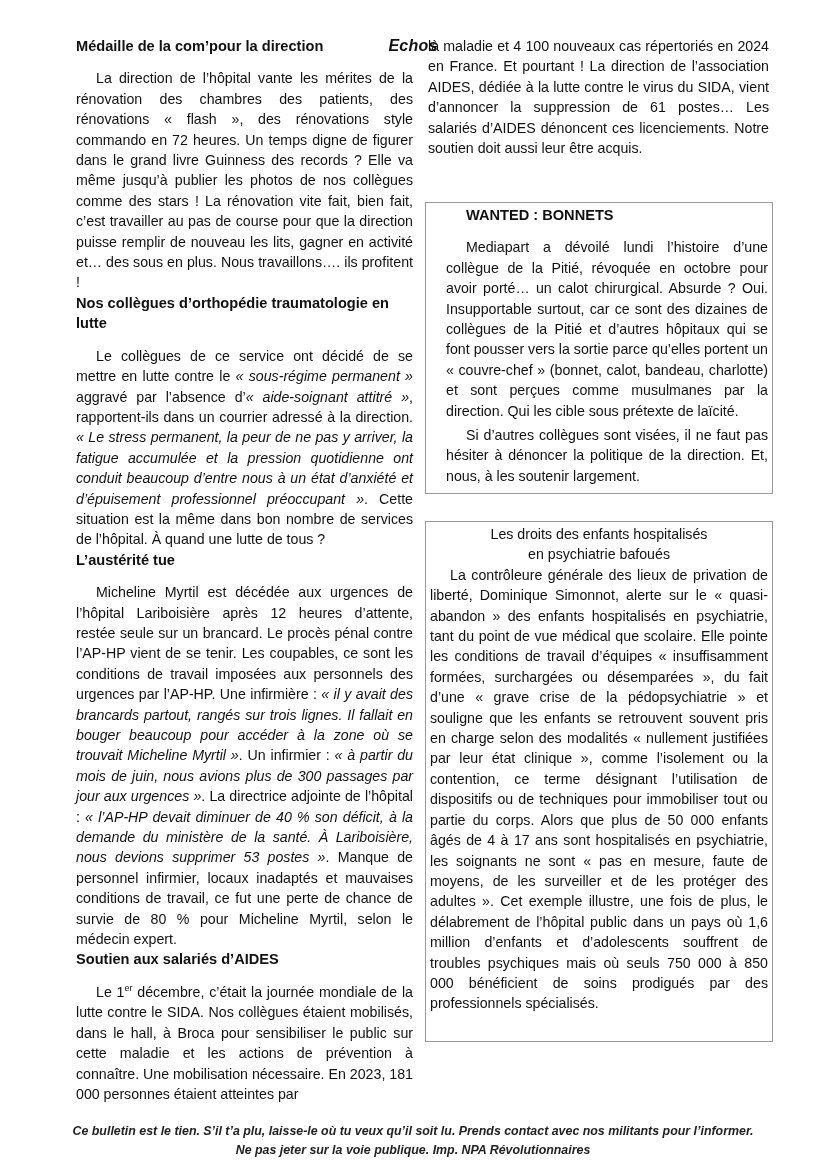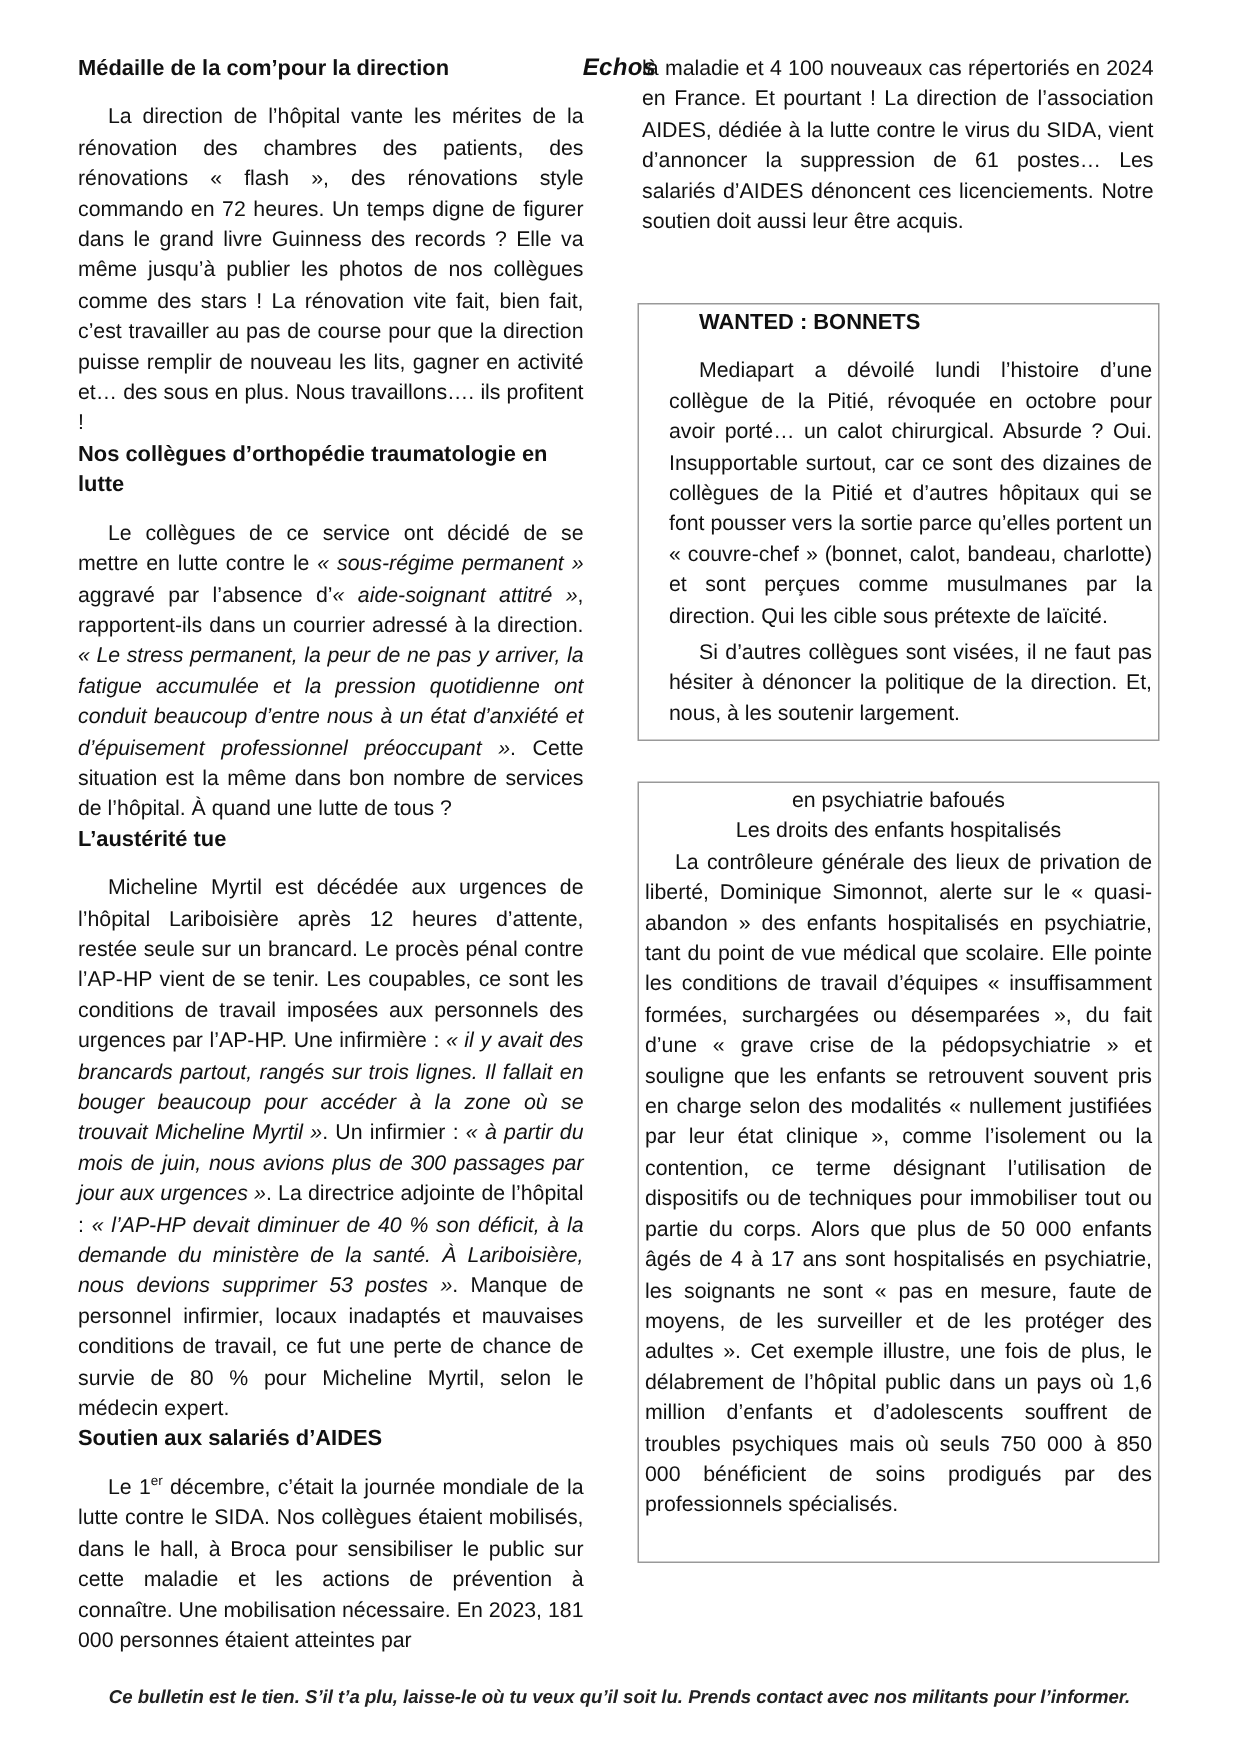--- a/index.html
+++ b/index.html
@@ -9,21 +9,21 @@
   }
   .page-header {
     position: absolute; top: 13px; left: 0; width: 826px; text-align: center;
     font-family: "Liberation Sans", sans-serif; font-weight: bold; font-style: italic;
     font-size: 16px; letter-spacing: 0.2px; margin-top: 24px;
   }
   .col {
     position: absolute; top: 36px;
     font-family: "Liberation Sans", sans-serif; font-size: 14.2px; line-height: 20.4px;
   }
-  .col-left { left: 52px; width: 337px; }
+  .col-left { left: 76px; width: 337px; }
   .col-right { left: 428px; width: 341px; }
   h2 {
     font-family: "Liberation Sans", sans-serif; font-size: 14.6px; font-weight: bold;
     margin: 0 0 1px 0; line-height: 20.4px;
   }
   p { margin: 0; text-align: justify; text-indent: 20px; }
   p.noindent { text-indent: 0; }
   h2 + p { margin-top: 12px; }
   .col-left p { hyphens: manual; }
   i { font-style: italic; }
@@ -77,21 +77,22 @@
 </div>
 
 <div class="box box-wanted">
   <h2>WANTED : BONNETS</h2>
   <p>Mediapart a dévoilé lundi l’histoire d’une collègue de la Pitié, révoquée en octobre pour avoir porté… un calot chirurgical. Absurde ? Oui. Insupportable surtout, car ce sont des dizaines de collègues de la Pitié et d’autres hôpitaux qui se font pousser vers la sortie parce qu’elles portent un « couvre-chef » (bonnet, calot, bandeau, charlotte) et sont perçues comme musulmanes par la direction. Qui les cible sous prétexte de laïcité.</p>
   <p>Si d’autres collègues sont visées, il ne faut pas hésiter à dénoncer la politique de la direction. Et, nous, à les soutenir largement.</p>
 </div>
 
 <div class="box box-droits">
   <div class="box-title">
+    <div>Les droits des enfants hospitalisés</div>
     <div>en psychiatrie bafoués</div>
-    <div>Les droits des enfants hospitalisés</div>
   </div>
   <p>La contrôleure générale des lieux de privation de liberté, Dominique Simonnot, alerte sur le « quasi-abandon » des enfants hospitalisés en psychiatrie, tant du point de vue médical que scolaire. Elle pointe les conditions de travail d’équipes « insuffisamment formées, surchargées ou désemparées », du fait d’une « grave crise de la pédopsychiatrie » et souligne que les enfants se retrouvent souvent pris en charge selon des modalités « nullement justifiées par leur état clinique », comme l’isolement ou la contention, ce terme désignant l’utilisation de dispositifs ou de techniques pour immobiliser tout ou partie du corps. Alors que plus de 50 000 enfants âgés de 4 à 17 ans sont hospitalisés en psychiatrie, les soignants ne sont « pas en mesure, faute de moyens, de les surveiller et de les protéger des adultes ». Cet exemple illustre, une fois de plus, le délabrement de l’hôpital public dans un pays où 1,6 million d’enfants et d’adolescents souffrent de troubles psychiques mais où seuls 750 000 à 850 000 bénéficient de soins prodigués par des professionnels spécialisés.</p>
 </div>
 
 <div class="footer">
   <div>Ce bulletin est le tien. S’il t’a plu, laisse-le où tu veux qu’il soit lu. Prends contact avec nos militants pour l’informer.</div>
+  <div>Ne pas jeter sur la voie publique. Imp. NPA Révolutionnaires</div>
 </div>
 
 </body></html>

